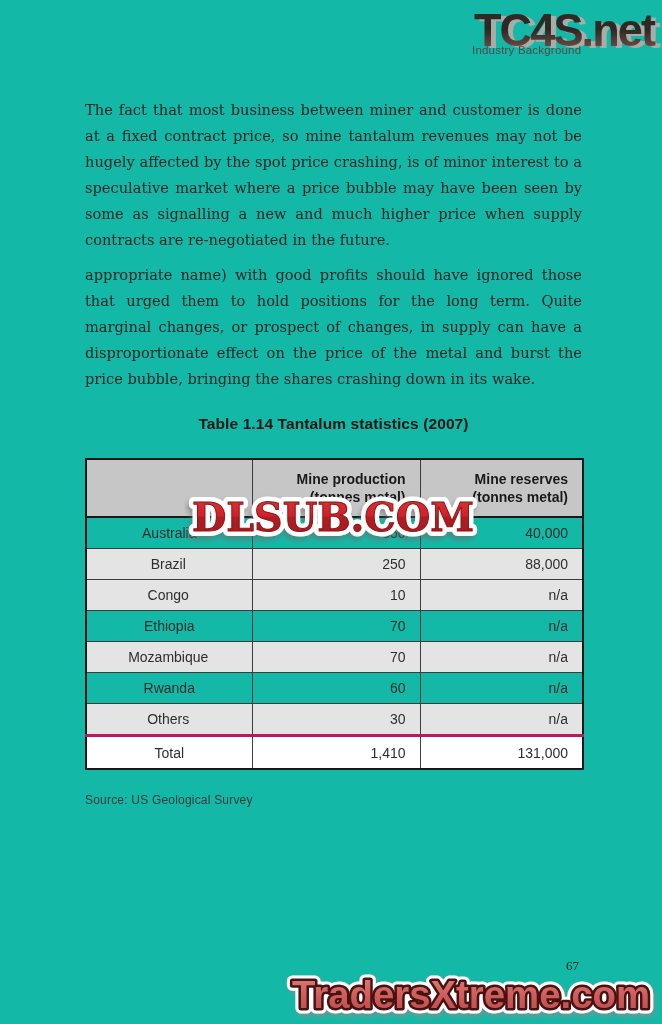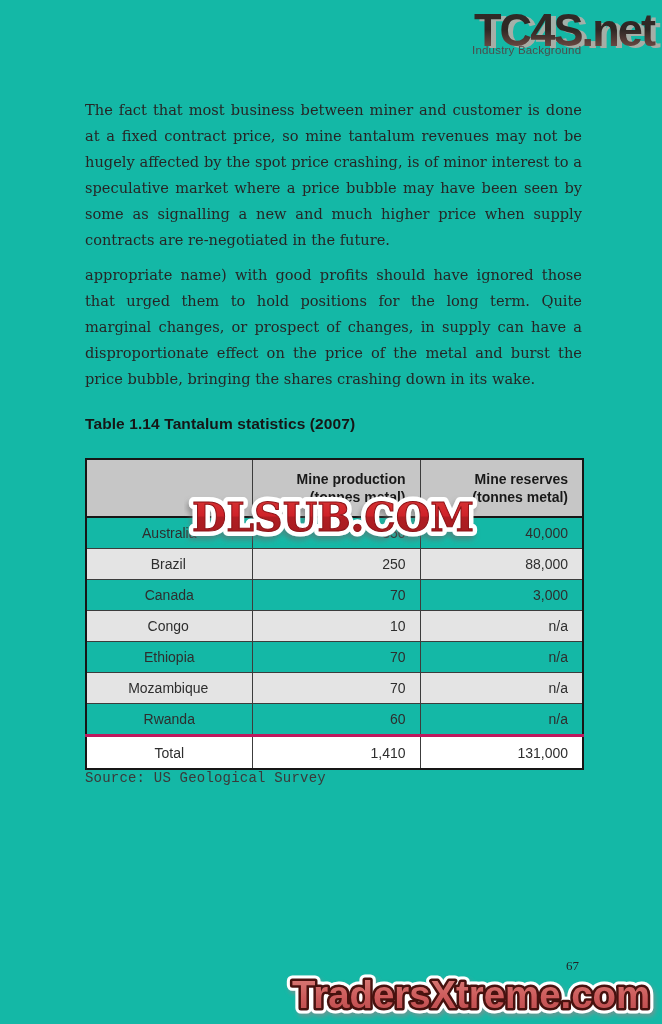--- a/index.html
+++ b/index.html
@@ -22,21 +22,21 @@
   
   .content{position:absolute;left:85px;top:97px;width:497px;}
   .para{
     font-family:"DejaVu Serif","Liberation Serif",serif;
     font-size:14.6px;line-height:26px;color:#262626;
     text-align:justify;margin:0 0 9px 0;
   }
   .table-caption{
     font-family:"Liberation Sans",sans-serif;
     font-weight:bold;font-size:15.5px;color:#161616;
-    margin:23px 0 0 0;letter-spacing:.1px;
+    margin:23px 0 0 0;letter-spacing:.1px;text-align:center;
   }
 
   
   .stat-table{
     width:497px;margin-top:25px;
     border-collapse:collapse;table-layout:fixed;
     font-family:"Liberation Sans",sans-serif;font-size:14px;color:#2e2e2e;
   }
   .stat-table td,.stat-table th{
     border:1px solid #3c3c3c;
@@ -47,22 +47,22 @@
   .stat-table thead th{
     background:#c6c6c6;height:56px;
     font-weight:bold;font-size:14px;line-height:18px;color:#191919;
   }
   .stat-table tbody tr.alt td{background:#e4e4e4;padding-left:12px;}
   .stat-table{border:2px solid #161616;}
   .stat-table thead th{border-bottom:2px solid #161616;}
   .stat-table tfoot td{border-top:3px solid #be185d;height:31px;background:#fff;}
 
   .source-line{
-    font-family:Liberation Mono, monospace;
-    font-size:14px;color:#3a3a3a;letter-spacing:.2px;
+    font-family:Liberation Sans, sans-serif;
+    font-size:12px;color:#3a3a3a;margin-top:23px;letter-spacing:.2px;
   }
 
   
   .watermark{position:absolute;left:184px;top:484px;width:300px;height:66px;pointer-events:none;}
 
   
   .page-number{
     position:absolute;left:566px;top:958px;
     font-family:"Liberation Serif",serif;font-size:13px;color:#222;
   }
@@ -121,43 +121,43 @@
         <tr>
           <td class="c-country">Australia</td>
           <td>850</td>
           <td>40,000</td>
         </tr>
         <tr class="alt">
           <td class="c-country">Brazil</td>
           <td>250</td>
           <td>88,000</td>
         </tr>
-        <tr>
-          <td class="c-country">Canada</td>
-          <td>70</td>
-          <td>3,000</td>
-        </tr>
         <tr class="alt">
           <td class="c-country">Congo</td>
           <td>10</td>
           <td>n/a</td>
         </tr>
         <tr>
           <td class="c-country">Ethiopia</td>
           <td>70</td>
           <td>n/a</td>
         </tr>
         <tr class="alt">
           <td class="c-country">Mozambique</td>
           <td>70</td>
           <td>n/a</td>
         </tr>
         <tr>
           <td class="c-country">Rwanda</td>
           <td>60</td>
+          <td>n/a</td>
+        </tr>
+        <tr class="alt">
+          <td class="c-country">Others</td>
+          <td>30</td>
           <td>n/a</td>
         </tr>
       </tbody>
       <tfoot>
         <tr>
           <td class="c-country">Total</td>
           <td>1,410</td>
           <td>131,000</td>
         </tr>
       </tfoot>

